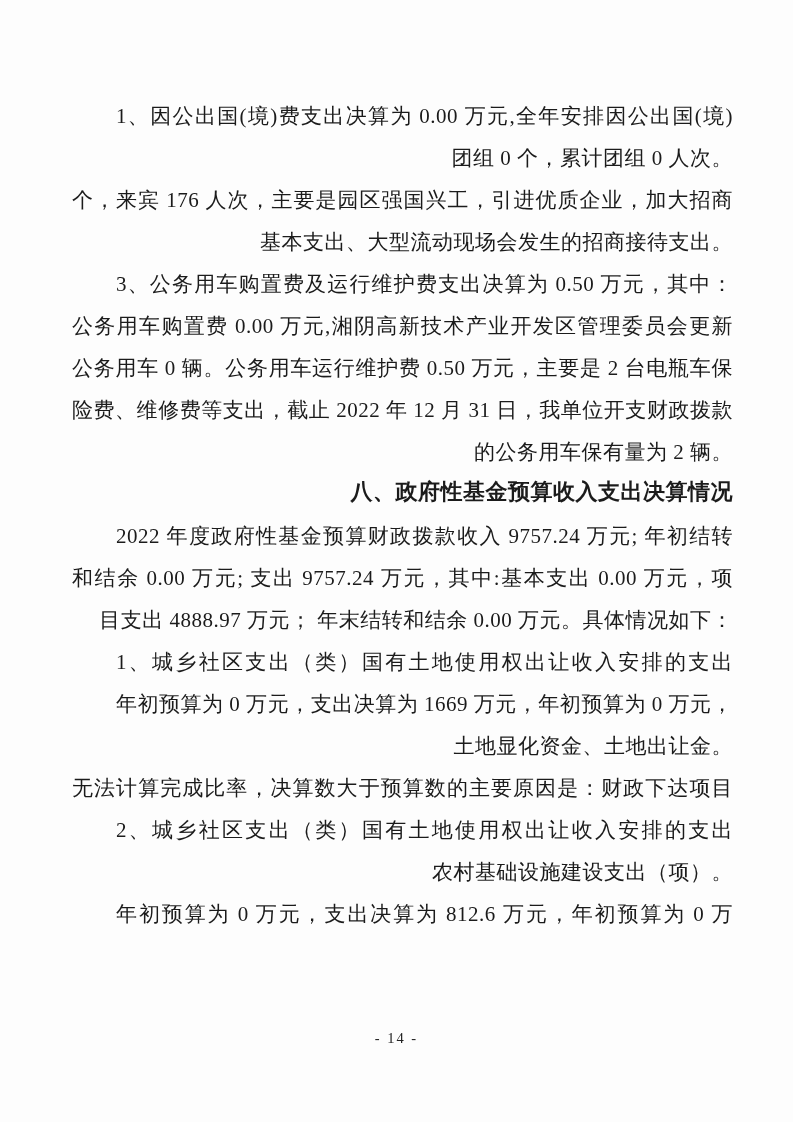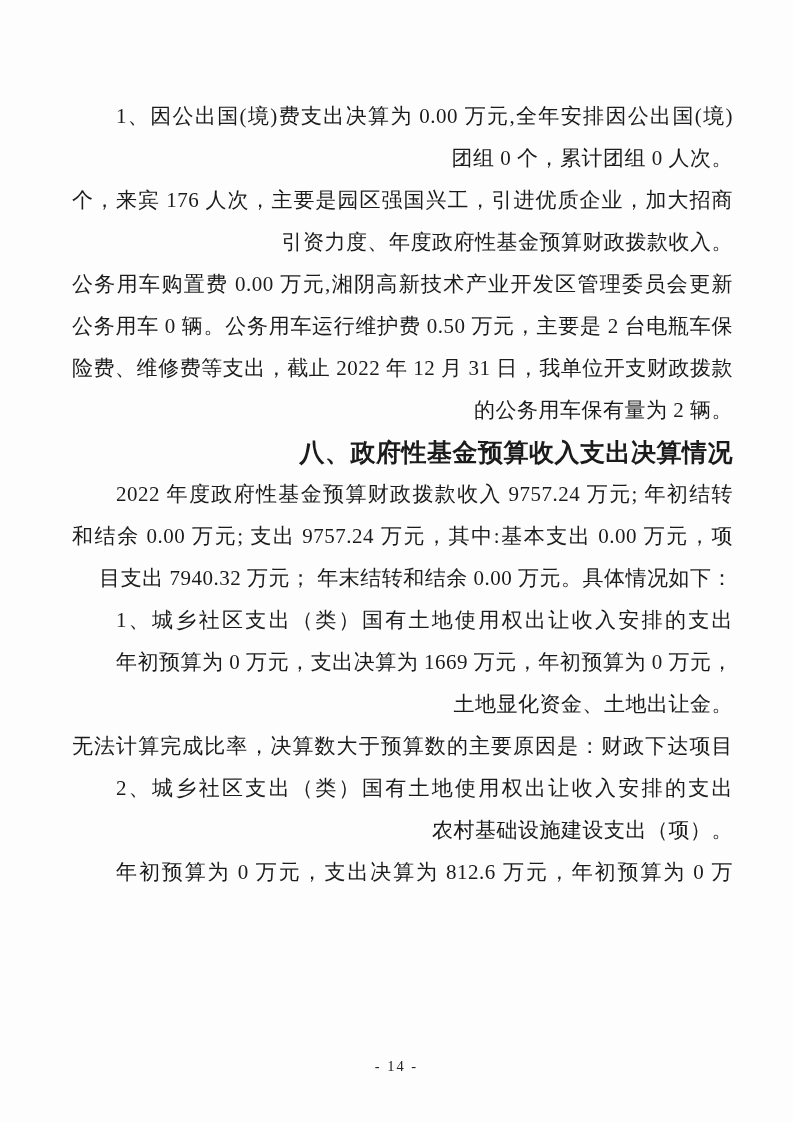--- a/index.html
+++ b/index.html
@@ -33,53 +33,53 @@
     letter-spacing: 0.5px;
   }
   .j {
     text-align: justify;
     text-align-last: justify;
   }
   .indent {
     text-indent: 44px;
   }
   .heading {
-    font-family: Liberation Sans, sans-serif;
+    font-family: Liberation Mono, monospace;
     font-weight: 700;
-    font-size: 25px;
+    font-size: 22px;
   }
   .footer {
     position: absolute;
     left: 0;
     top: 1030px;
     width: 100%;
     text-align: center;
     font-size: 14.5px;
     letter-spacing: 2px;
     color: #222;
-    margin-top: 28px;
   }
 </style>
 </head>
 <body>
 
 <div class="page">
   <div class="content">
     <div class="line indent j">1、因公出国(境)费支出决算为 0.00 万元,全年安排因公出国(境)</div>
     <div class="line">团组 0 个，累计团组 0 人次。</div>
     <div class="line j">个，来宾 176 人次，主要是园区强国兴工，引进优质企业，加大招商</div>
-    <div class="line">引资力度、年度政府性基金预算财政拨款收入。</div>
+    <div class="line">基本支出、大型流动现场会发生的招商接待支出。</div>
+    <div class="line indent j">3、公务用车购置费及运行维护费支出决算为 0.50 万元，其中：</div>
     <div class="line j">公务用车购置费 0.00 万元,湘阴高新技术产业开发区管理委员会更新</div>
     <div class="line j">公务用车 0 辆。公务用车运行维护费 0.50 万元，主要是 2 台电瓶车保</div>
     <div class="line j">险费、维修费等支出，截止 2022 年 12 月 31 日，我单位开支财政拨款</div>
     <div class="line">的公务用车保有量为 2 辆。</div>
     <div class="line indent heading">八、政府性基金预算收入支出决算情况</div>
     <div class="line indent j">2022 年度政府性基金预算财政拨款收入 9757.24 万元; 年初结转</div>
     <div class="line j">和结余 0.00 万元; 支出 9757.24 万元，其中:基本支出 0.00 万元，项</div>
-    <div class="line">目支出 7940.32 万元； 年末结转和结余 0.00 万元。具体情况如下：</div>
+    <div class="line">目支出 4888.97 万元； 年末结转和结余 0.00 万元。具体情况如下：</div>
     <div class="line indent j">1、城乡社区支出（类）国有土地使用权出让收入安排的支出（款）</div>
     <div class="line indent j">年初预算为 0 万元，支出决算为 1669 万元，年初预算为 0 万元，</div>
     <div class="line">土地显化资金、土地出让金。</div>
     <div class="line j">无法计算完成比率，决算数大于预算数的主要原因是：财政下达项目</div>
     <div class="line indent j">2、城乡社区支出（类）国有土地使用权出让收入安排的支出（款）</div>
     <div class="line">农村基础设施建设支出（项）。</div>
     <div class="line indent j">年初预算为 0 万元，支出决算为 812.6 万元，年初预算为 0 万元，</div>
   </div>
   <div class="footer">- 14 -</div>
 </div>

